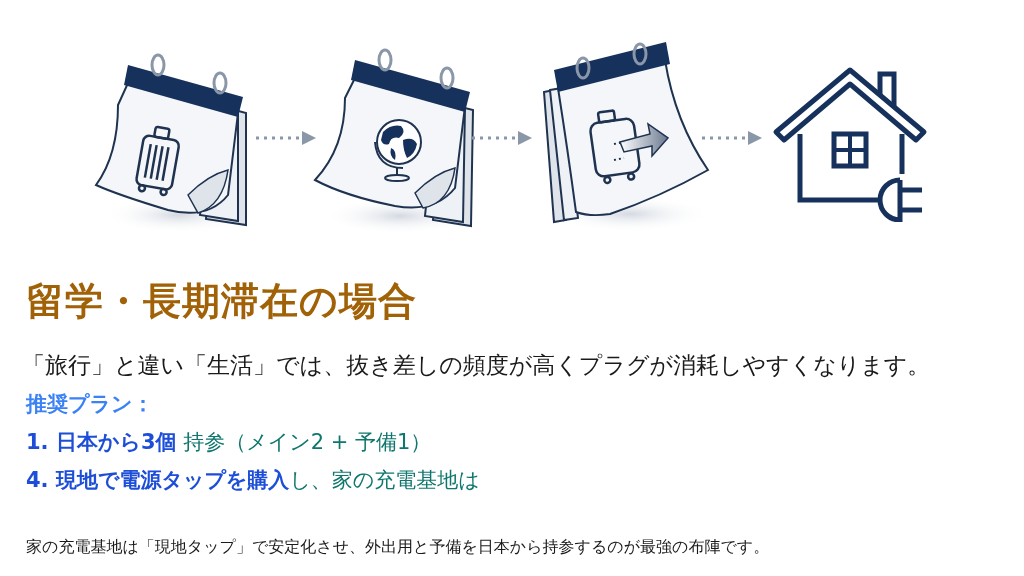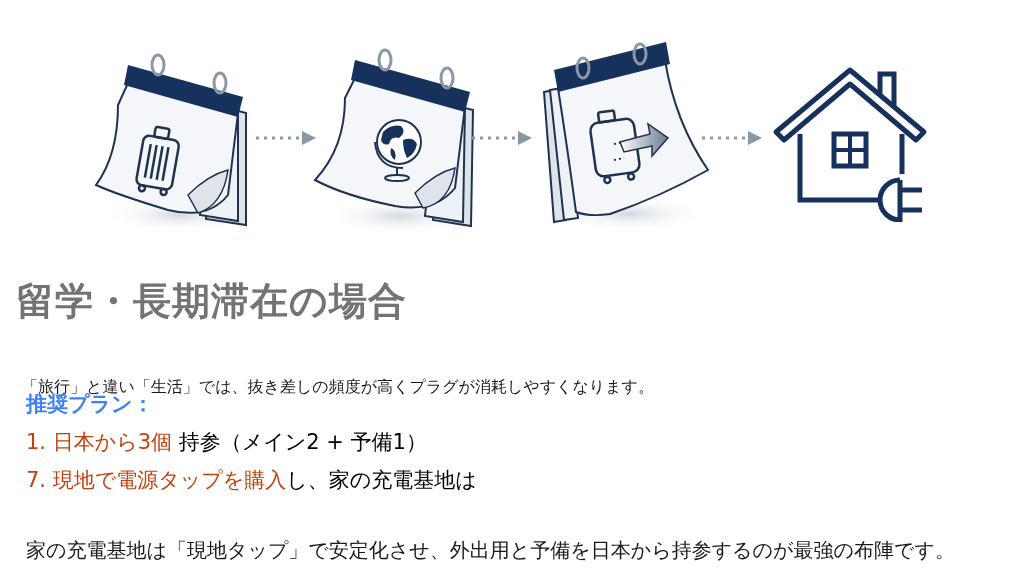--- a/index.html
+++ b/index.html
@@ -9,43 +9,43 @@
     font-family: "DejaVu Sans", "Liberation Sans", sans-serif;
     color: #1a1a1a;
     position: relative;
   }
   .flow {
     position: absolute; left: 0; top: 0; width: 1024px; height: 250px;
   }
   .step { position: absolute; }
   .arrow { position: absolute; }
   .title {
-    position: absolute; left: 16px; top: 276px;
-    font-size: 38px; font-weight: bold; color: #737373;
+    position: absolute; left: 26px; top: 276px;
+    font-size: 38px; font-weight: bold; color: #a16207;
     letter-spacing: 1px; white-space: nowrap;
   }
   .intro {
     position: absolute; left: 22px; top: 350px;
-    font-size: 16px; color: #1a1a1a; white-space: nowrap; margin-top: 27px;
+    font-size: 23px; color: #1a1a1a; white-space: nowrap;
   }
   .plan-heading {
     position: absolute; left: 26px; top: 390px;
     font-size: 21px; font-weight: bold; color: #3b82f6; white-space: nowrap;
   }
   .plan-item {
     position: absolute; left: 26px;
     font-size: 21px; white-space: nowrap;
   }
-  .plan-item .bold { font-weight: normal; color: #c2410c; }
-  .plan-item .rest { color: #000000; }
+  .plan-item .bold { font-weight: bold; color: #1d4ed8; }
+  .plan-item .rest { color: #0f766e; }
   .p1 { top: 428px; }
   .p2 { top: 466px; }
   .footer {
     position: absolute; left: 26px; top: 537px;
-    font-size: 20px; color: #1a1a1a; white-space: nowrap;
+    font-size: 16px; color: #1a1a1a; white-space: nowrap;
   }
 </style>
 </head>
 <body>
 
 <div class="flow">
 
   <svg class="step" style="left:88px;top:45px" width="165" height="190" viewBox="0 0 165 190">
     <defs>
       <radialGradient id="sh1" cx="50%" cy="50%" r="50%">
@@ -169,16 +169,16 @@
 
 <div class="intro">「旅行」と違い「生活」では、抜き差しの頻度が高くプラグが消耗しやすくなります。</div>
 
 <div class="plan-heading">推奨プラン：</div>
 
 <div class="plan-item p1">
   <span class="bold">1. 日本から3個</span><span class="rest"> 持参（メイン2 + 予備1）</span>
 </div>
 
 <div class="plan-item p2">
-  <span class="bold">7. 現地で電源タップを購入</span><span class="rest">し、家の充電基地は</span>
+  <span class="bold">4. 現地で電源タップを購入</span><span class="rest">し、家の充電基地は</span>
 </div>
 
 <div class="footer">家の充電基地は「現地タップ」で安定化させ、外出用と予備を日本から持参するのが最強の布陣です。</div>
 
 </body></html>

